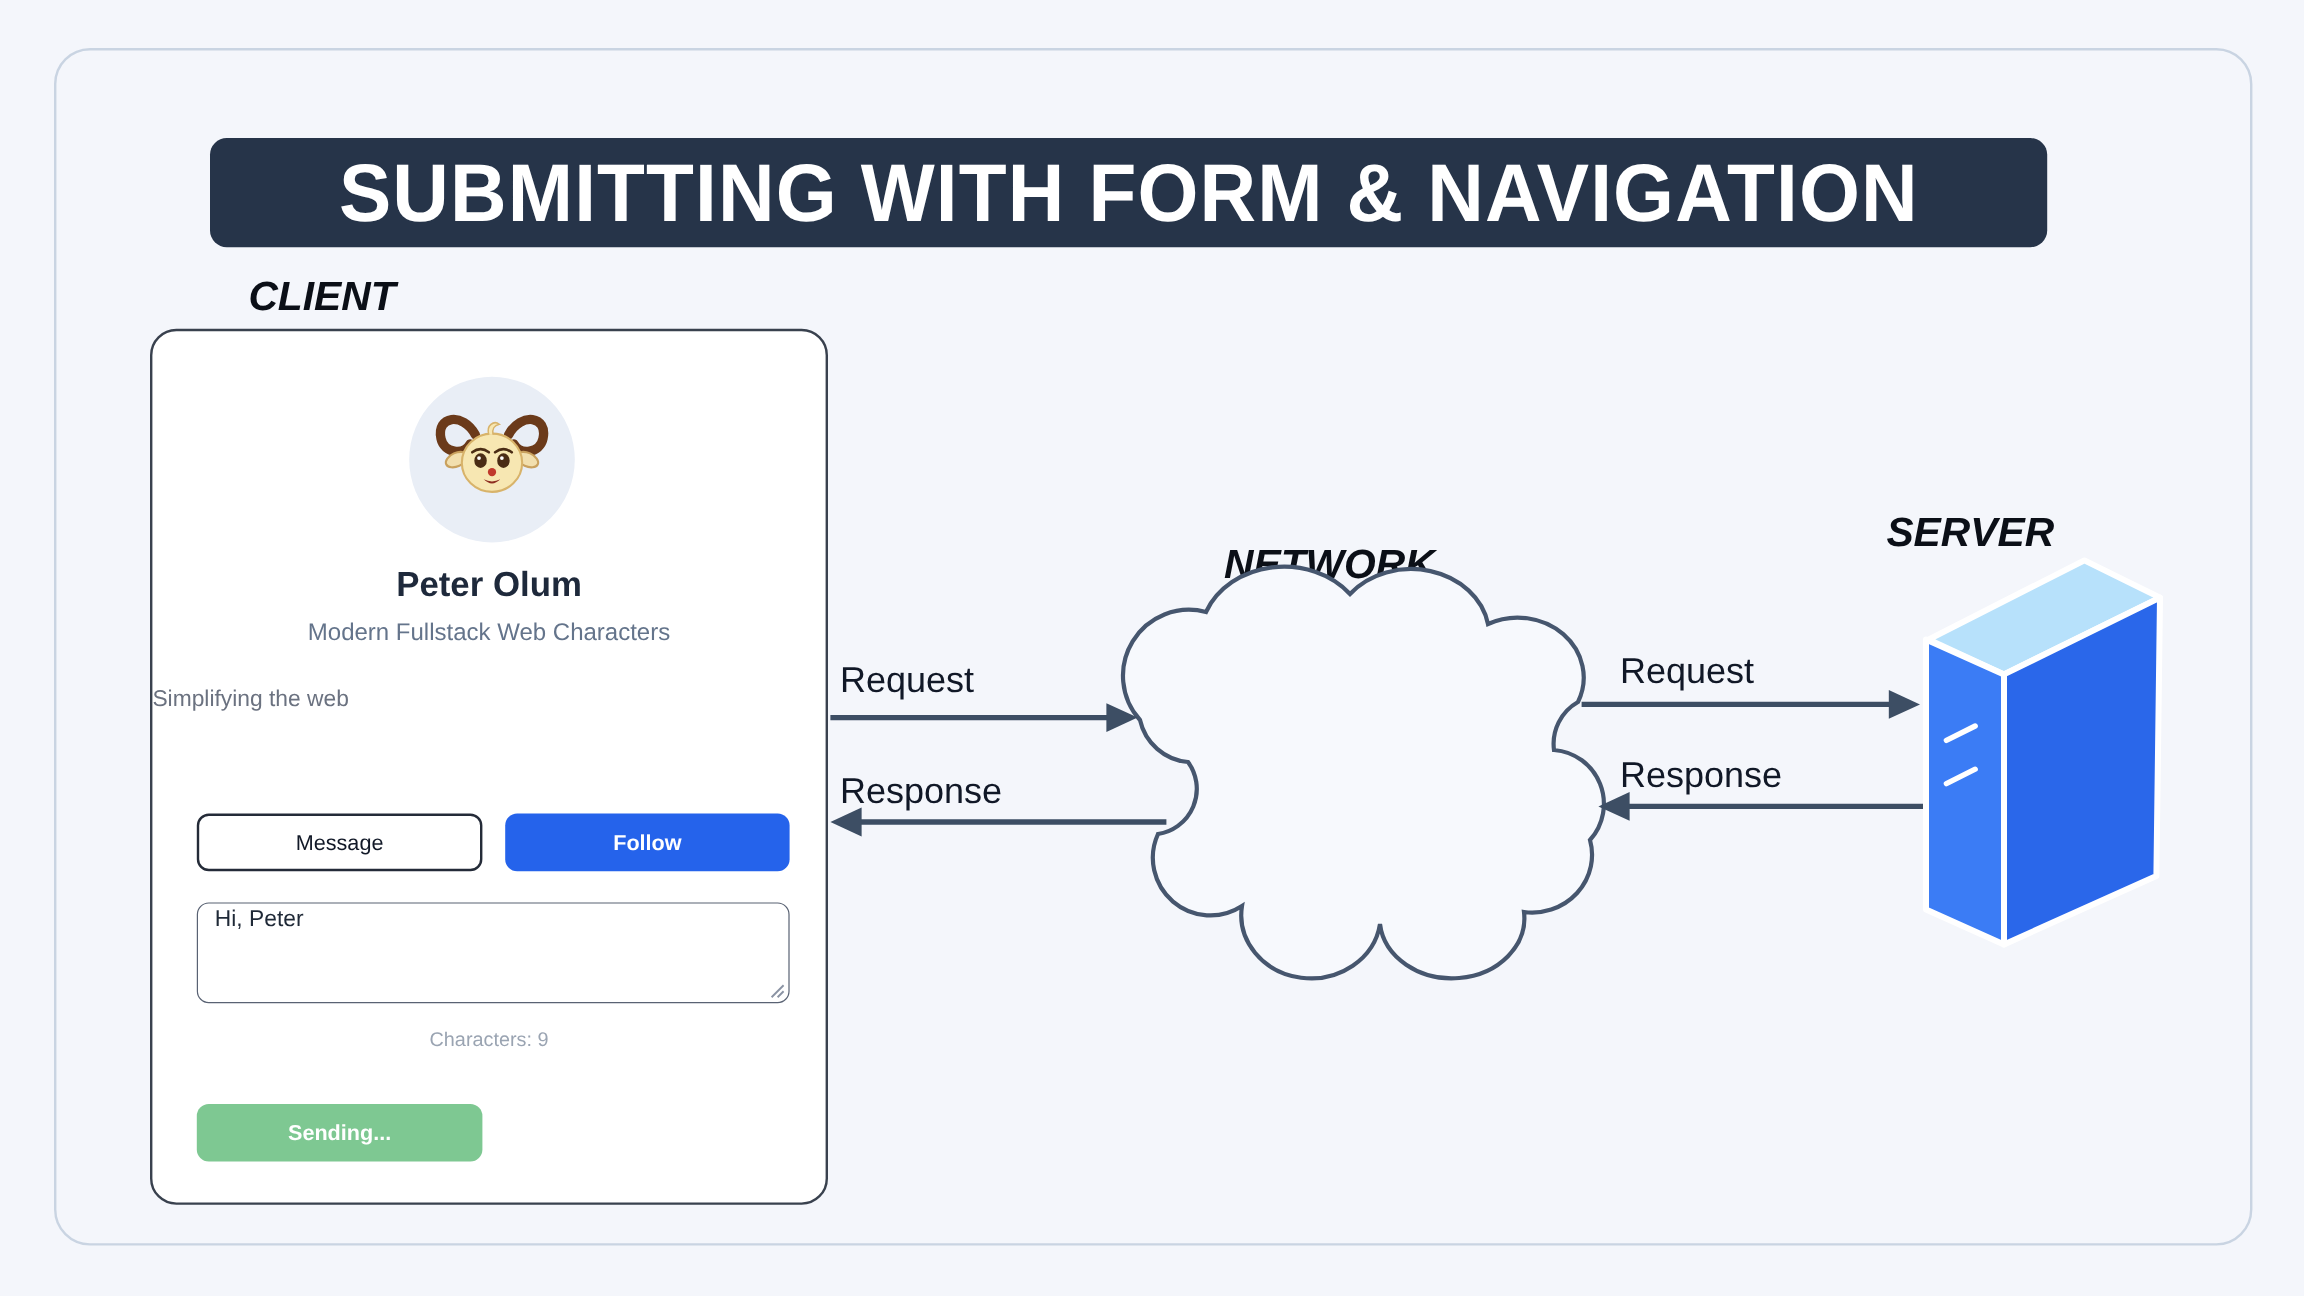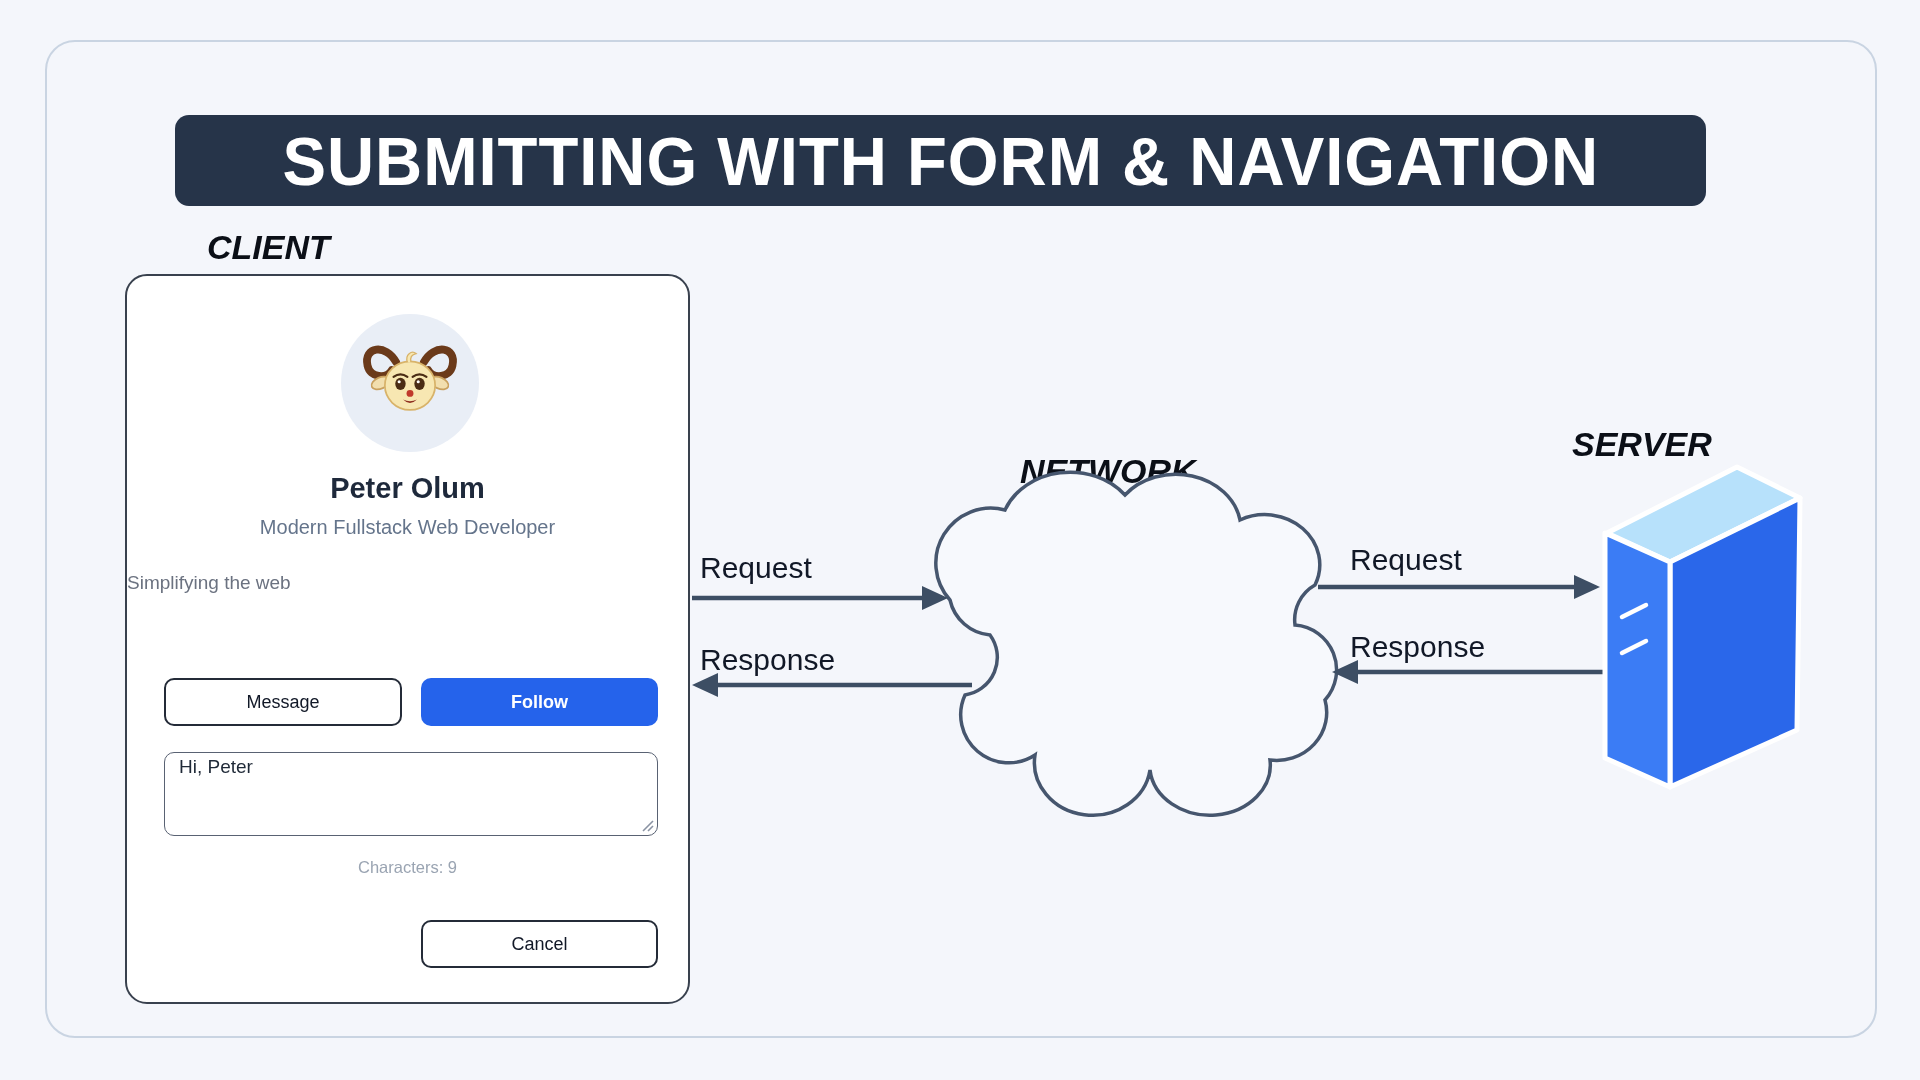--- a/index.html
+++ b/index.html
@@ -139,35 +139,35 @@
       <ellipse cx="49" cy="61" rx="6" ry="7" fill="#4a2c14"></ellipse>
       <ellipse cx="71" cy="61" rx="6" ry="7" fill="#4a2c14"></ellipse>
       <circle cx="47.5" cy="58.5" r="1.8" fill="#fff"></circle>
       <circle cx="69.5" cy="58.5" r="1.8" fill="#fff"></circle>
 
       <circle cx="60" cy="72" r="4" fill="#c0392b"></circle>
       <path d="M 52 79 Q 60 87 68 79 Q 60 83 52 79 Z" fill="#8e2e20"></path>
     </svg>
   </div>
   <div class="name">Peter Olum</div>
-  <div class="role">Modern Fullstack Web Developer</div>
+  <div class="role">Modern Fullstack Web Characters</div>
   <div class="bio">Simplifying the web</div>
 
   <button class="btn btn-message">Message</button>
   <button class="btn btn-follow">Follow</button>
 
   <textarea class="msg-box" style="">Hi, Peter</textarea>
   <svg class="resize-grip" viewBox="0 0 14 14">
     <line x1="3" y1="13" x2="13" y2="3"></line>
     <line x1="8" y1="13" x2="13" y2="8"></line>
   </svg>
 
   <div class="characters">Characters: 9</div>
 
-  <button class="btn btn-cancel">Cancel</button>
+  <button class="btn btn-sending">Sending...</button>
 </div>
 
 <svg class="diagram" viewBox="0 0 1920 1080">
 
   <path class="cloud" d="M 950 600
        a 55 55 0 0 1 55 -90
        a 70 60 0 0 1 120 -15
        a 65 55 0 0 1 115 25
        a 55 50 0 0 1 75 65
        a 40 40 0 0 0 -20 40

